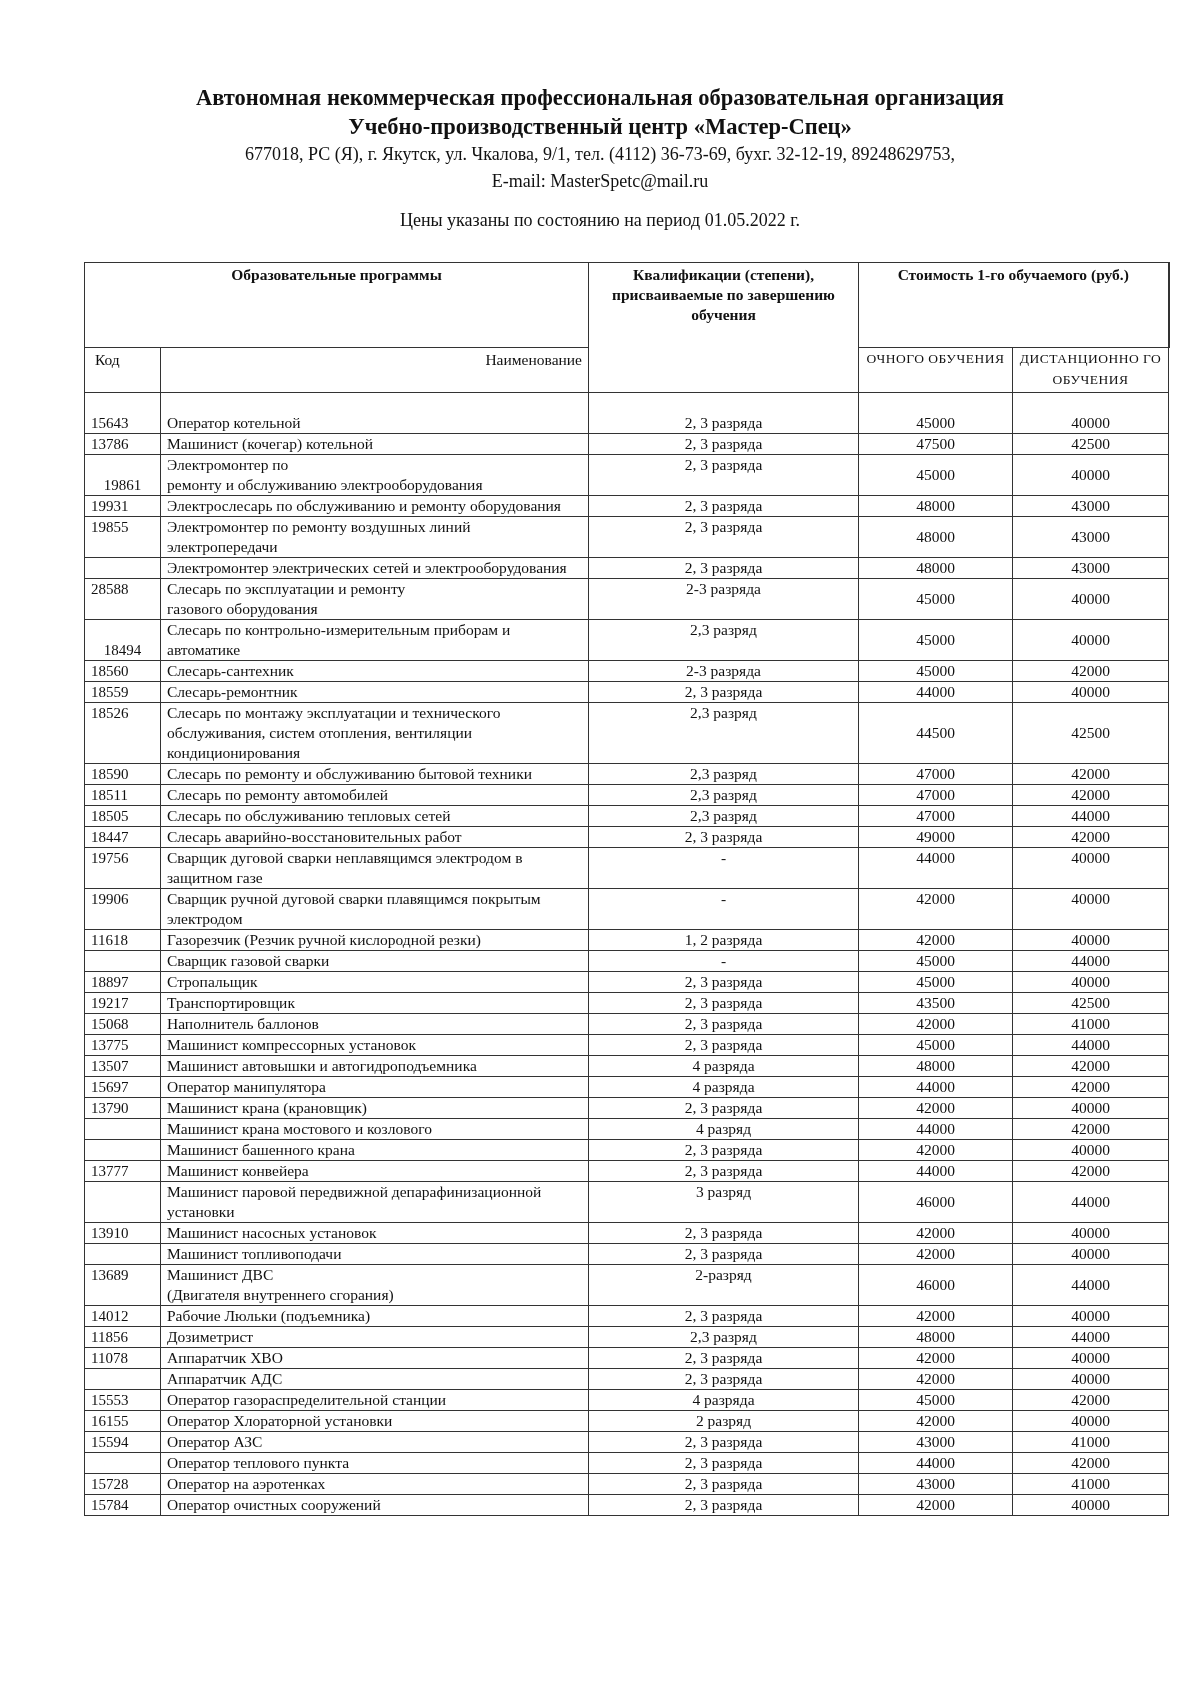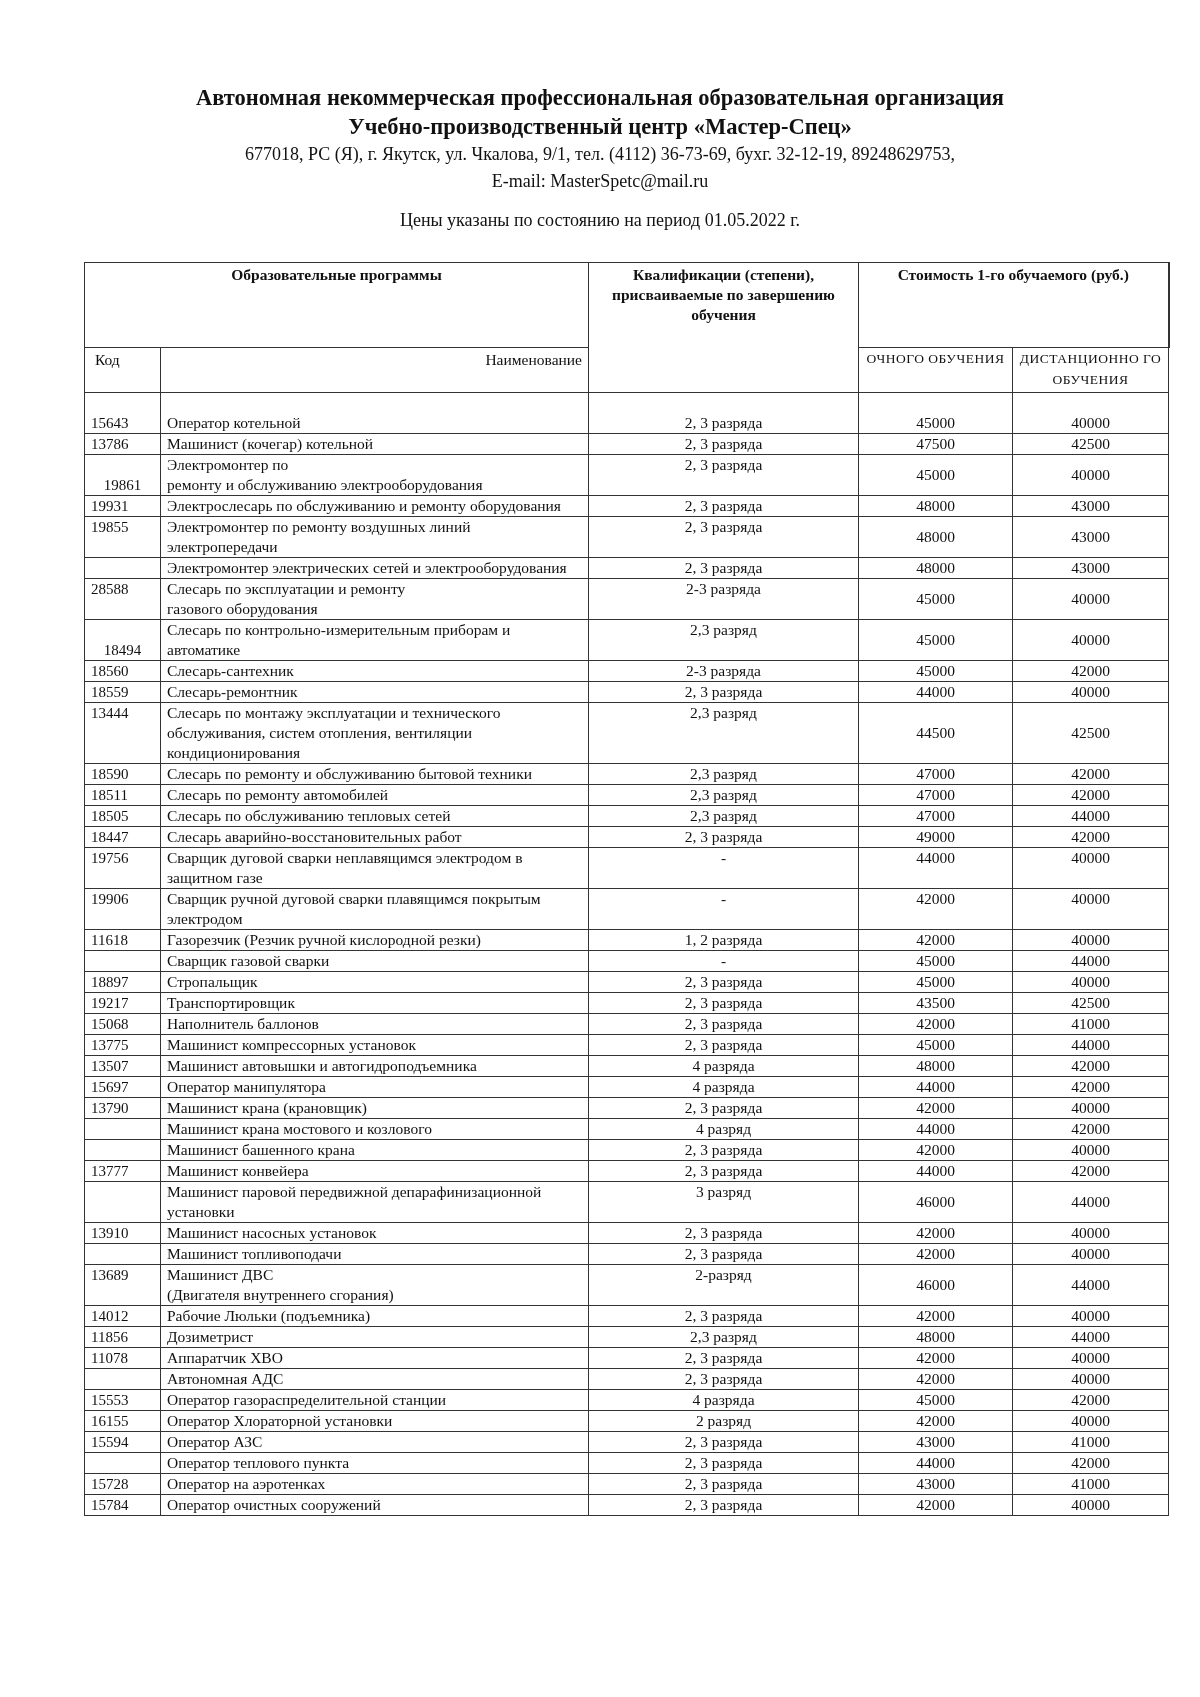--- a/index.html
+++ b/index.html
@@ -136,21 +136,21 @@
         <td class="num">42000</td>
       </tr>
       <tr>
         <td class="code">18559</td>
         <td class="name">Слесарь-ремонтник</td>
         <td class="qual">2, 3 разряда</td>
         <td class="num">44000</td>
         <td class="num">40000</td>
       </tr>
       <tr>
-        <td class="code">13444</td>
+        <td class="code">18526</td>
         <td class="name">Слесарь по монтажу эксплуатации и технического обслуживания, систем отопления, вентиляции кондиционирования</td>
         <td class="qual">2,3 разряд</td>
         <td class="num">44500</td>
         <td class="num">42500</td>
       </tr>
       <tr>
         <td class="code">18590</td>
         <td class="name">Слесарь по ремонту и обслуживанию бытовой техники</td>
         <td class="qual">2,3 разряд</td>
         <td class="num">47000</td>
@@ -319,21 +319,21 @@
       </tr>
       <tr>
         <td class="code">11078</td>
         <td class="name">Аппаратчик ХВО</td>
         <td class="qual">2, 3 разряда</td>
         <td class="num">42000</td>
         <td class="num">40000</td>
       </tr>
       <tr>
         <td class="code"></td>
-        <td class="name">Автономная АДС</td>
+        <td class="name">Аппаратчик АДС</td>
         <td class="qual">2, 3 разряда</td>
         <td class="num">42000</td>
         <td class="num">40000</td>
       </tr>
       <tr>
         <td class="code">15553</td>
         <td class="name">Оператор газораспределительной станции</td>
         <td class="qual">4 разряда</td>
         <td class="num">45000</td>
         <td class="num">42000</td>

